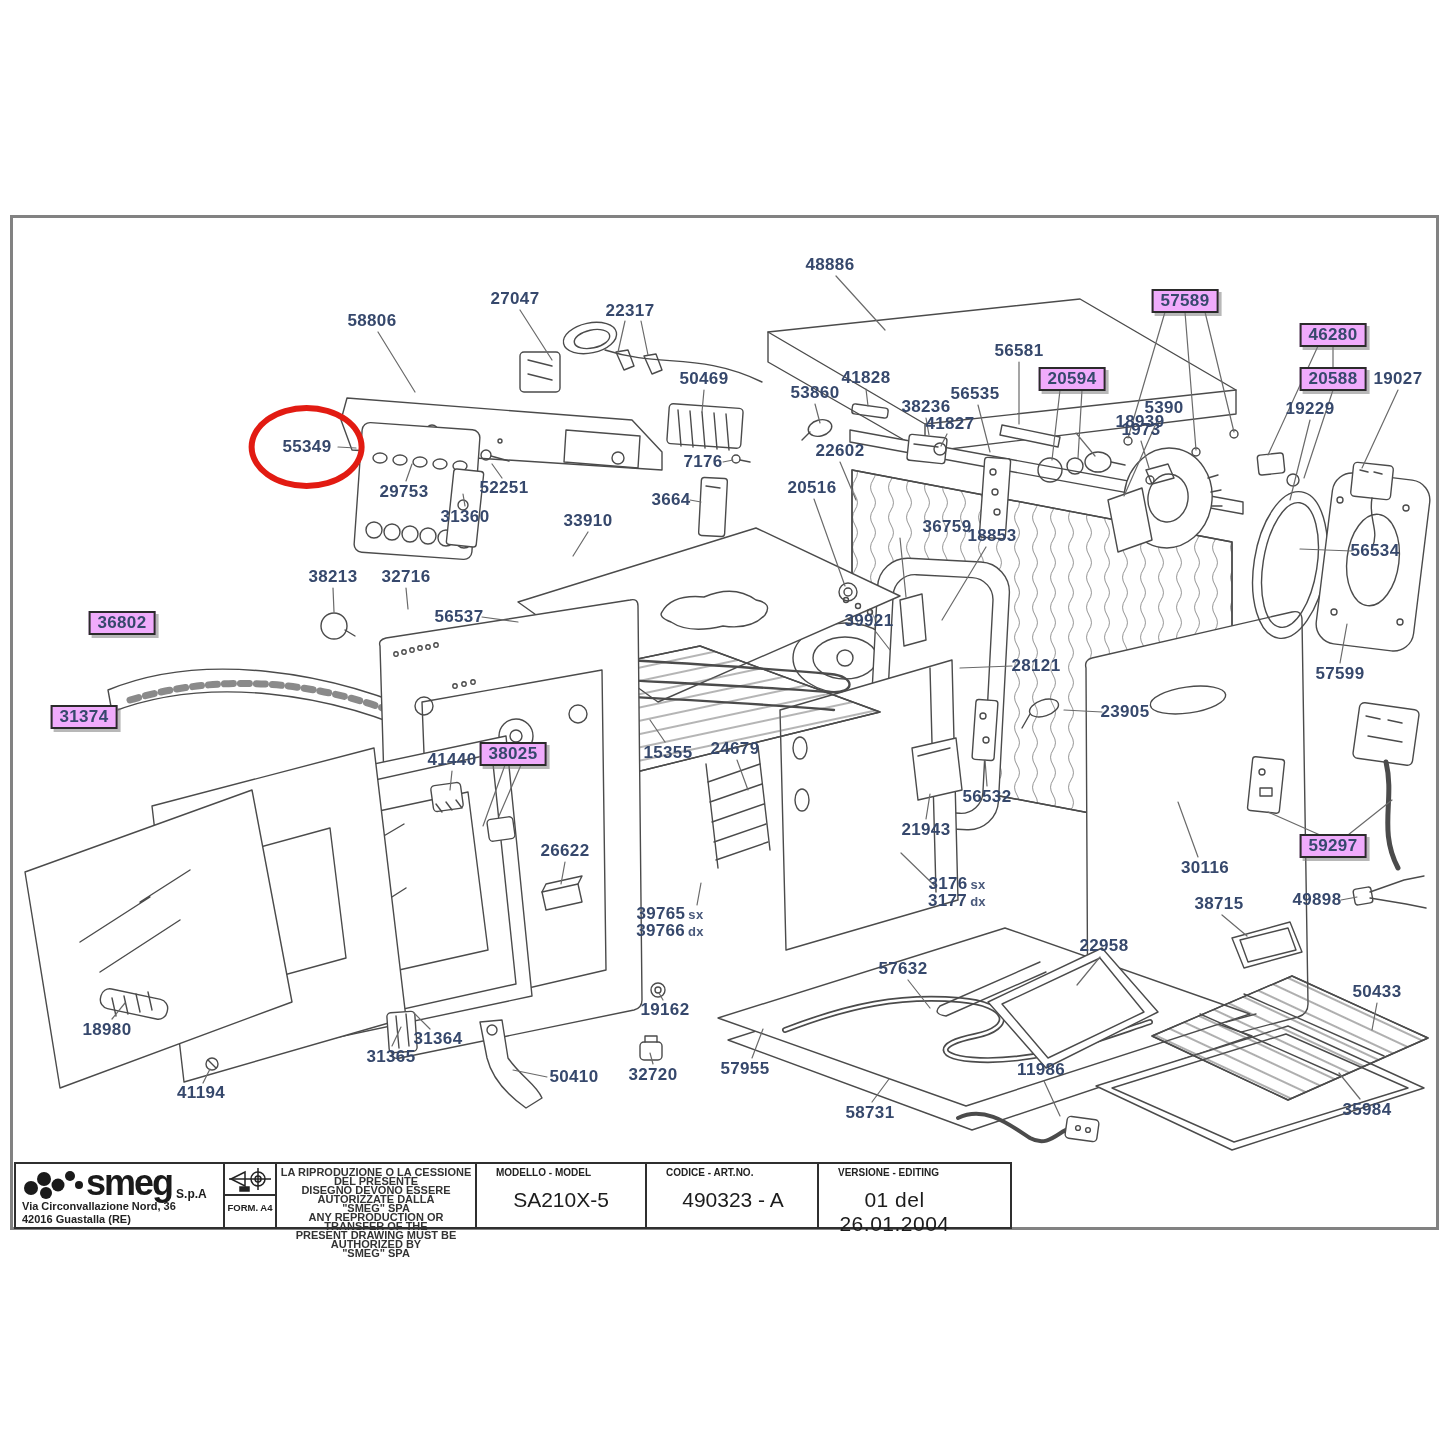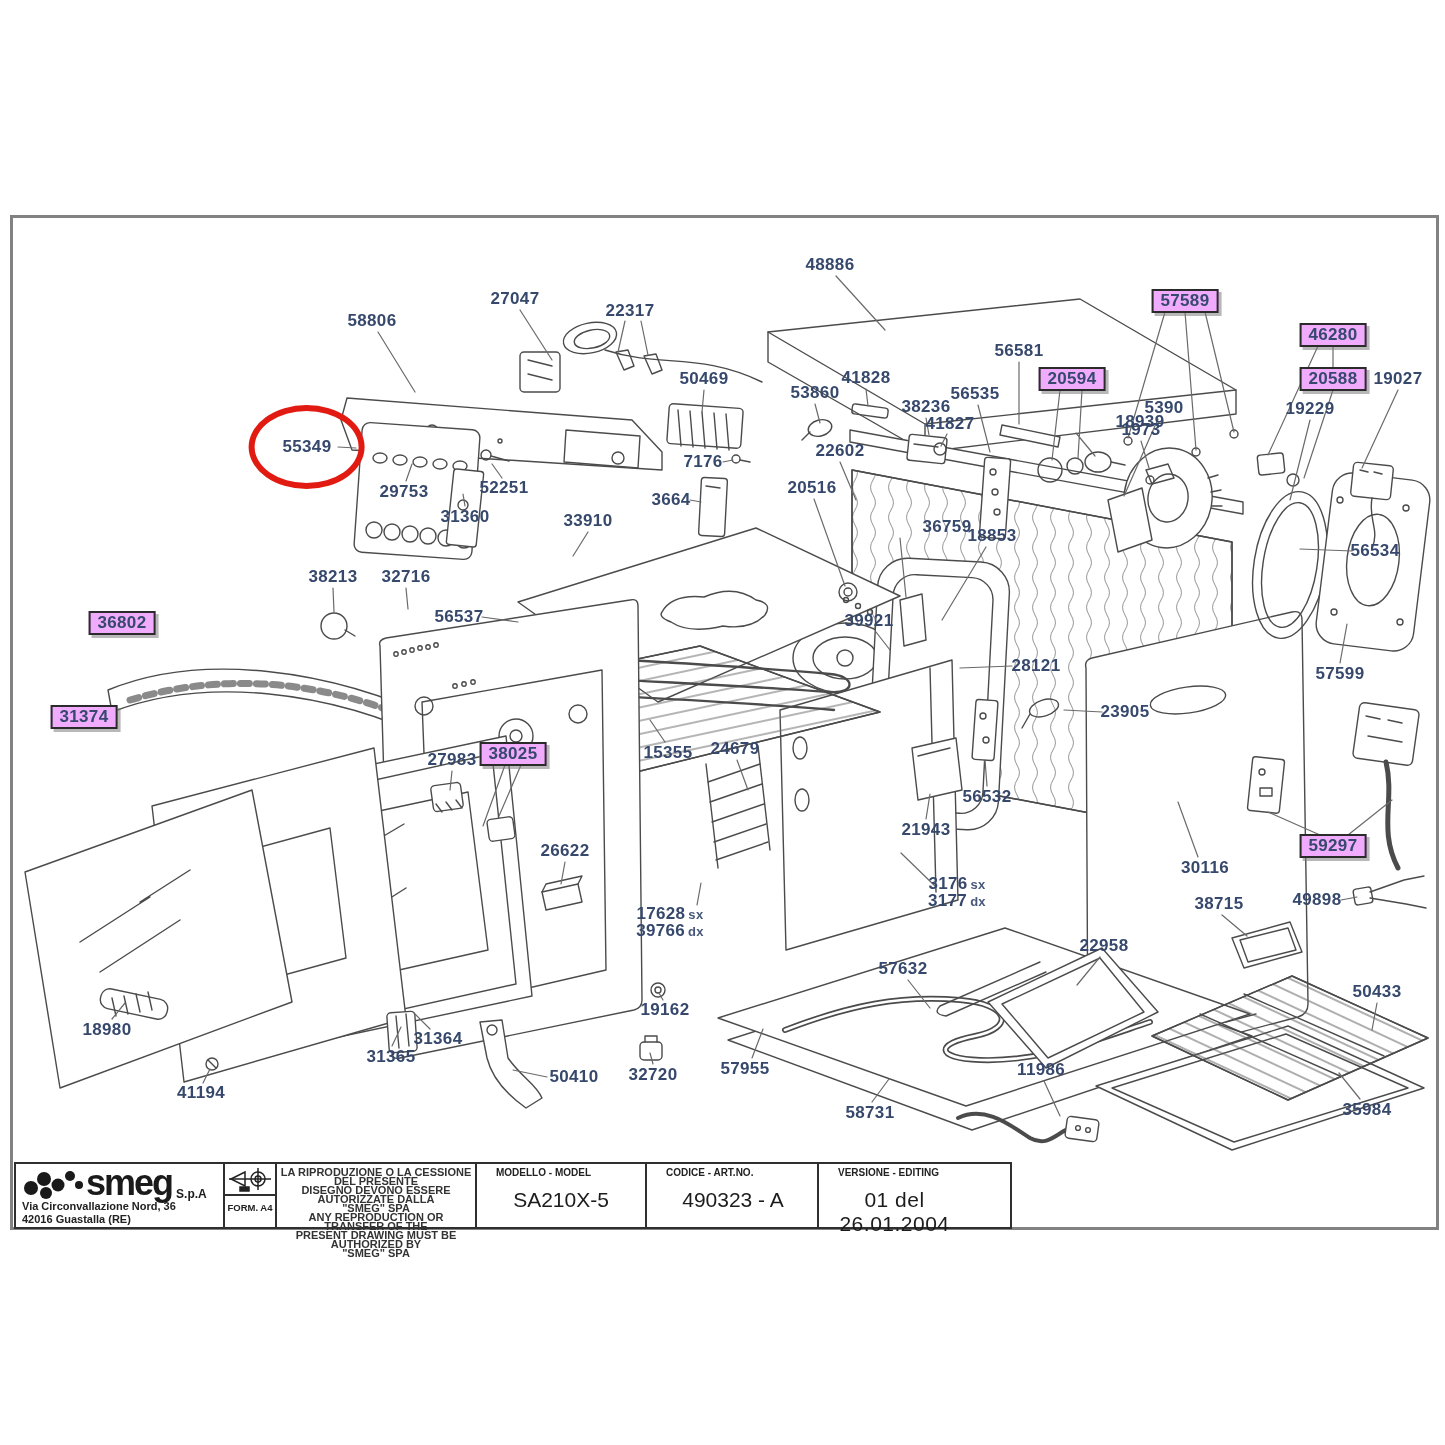--- a/index.html
+++ b/index.html
@@ -397,32 +397,32 @@
       <div class="plabel" style="left: 406px; top: 577px;"><span>32716</span></div>
       <div class="plabel" style="left: 459px; top: 617px;"><span>56537</span></div>
       <div class="plabel" style="left: 869px; top: 621px;"><span>39921</span></div>
       <div class="plabel boxed" style="left: 122px; top: 623px;"><span>36802</span></div>
       <div class="plabel" style="left: 1036px; top: 666px;"><span>28121</span></div>
       <div class="plabel" style="left: 1340px; top: 674px;"><span>57599</span></div>
       <div class="plabel" style="left: 1125px; top: 712px;"><span>23905</span></div>
       <div class="plabel boxed" style="left: 84px; top: 717px;"><span>31374</span></div>
       <div class="plabel" style="left: 668px; top: 753px;"><span>15355</span></div>
       <div class="plabel" style="left: 735px; top: 749px;"><span>24679</span></div>
-      <div class="plabel" style="left: 452px; top: 760px;"><span>27983</span></div>
+      <div class="plabel" style="left: 452px; top: 760px;"><span>41440</span></div>
       <div class="plabel boxed" style="left: 513px; top: 754px;"><span>38025</span></div>
       <div class="plabel" style="left: 987px; top: 797px;"><span>56532</span></div>
       <div class="plabel" style="left: 926px; top: 830px;"><span>21943</span></div>
       <div class="plabel boxed" style="left: 1333px; top: 846px;"><span>59297</span></div>
       <div class="plabel" style="left: 565px; top: 851px;"><span>26622</span></div>
       <div class="plabel" style="left: 1205px; top: 868px;"><span>30116</span></div>
       <div class="plabel" style="left: 957px; top: 884px;"><span>3176</span><span class="sfx">sx</span></div>
       <div class="plabel" style="left: 957px; top: 901px;"><span>3177</span><span class="sfx">dx</span></div>
       <div class="plabel" style="left: 1219px; top: 904px;"><span>38715</span></div>
       <div class="plabel" style="left: 1317px; top: 900px;"><span>49898</span></div>
-      <div class="plabel" style="left: 670px; top: 914px;"><span>17628</span><span class="sfx">sx</span></div>
+      <div class="plabel" style="left: 670px; top: 914px;"><span>39765</span><span class="sfx">sx</span></div>
       <div class="plabel" style="left: 670px; top: 931px;"><span>39766</span><span class="sfx">dx</span></div>
       <div class="plabel" style="left: 1104px; top: 946px;"><span>22958</span></div>
       <div class="plabel" style="left: 903px; top: 969px;"><span>57632</span></div>
       <div class="plabel" style="left: 1377px; top: 992px;"><span>50433</span></div>
       <div class="plabel" style="left: 665px; top: 1010px;"><span>19162</span></div>
       <div class="plabel" style="left: 107px; top: 1030px;"><span>18980</span></div>
       <div class="plabel" style="left: 438px; top: 1039px;"><span>31364</span></div>
       <div class="plabel" style="left: 391px; top: 1057px;"><span>31365</span></div>
       <div class="plabel" style="left: 1041px; top: 1070px;"><span>11986</span></div>
       <div class="plabel" style="left: 745px; top: 1069px;"><span>57955</span></div>

